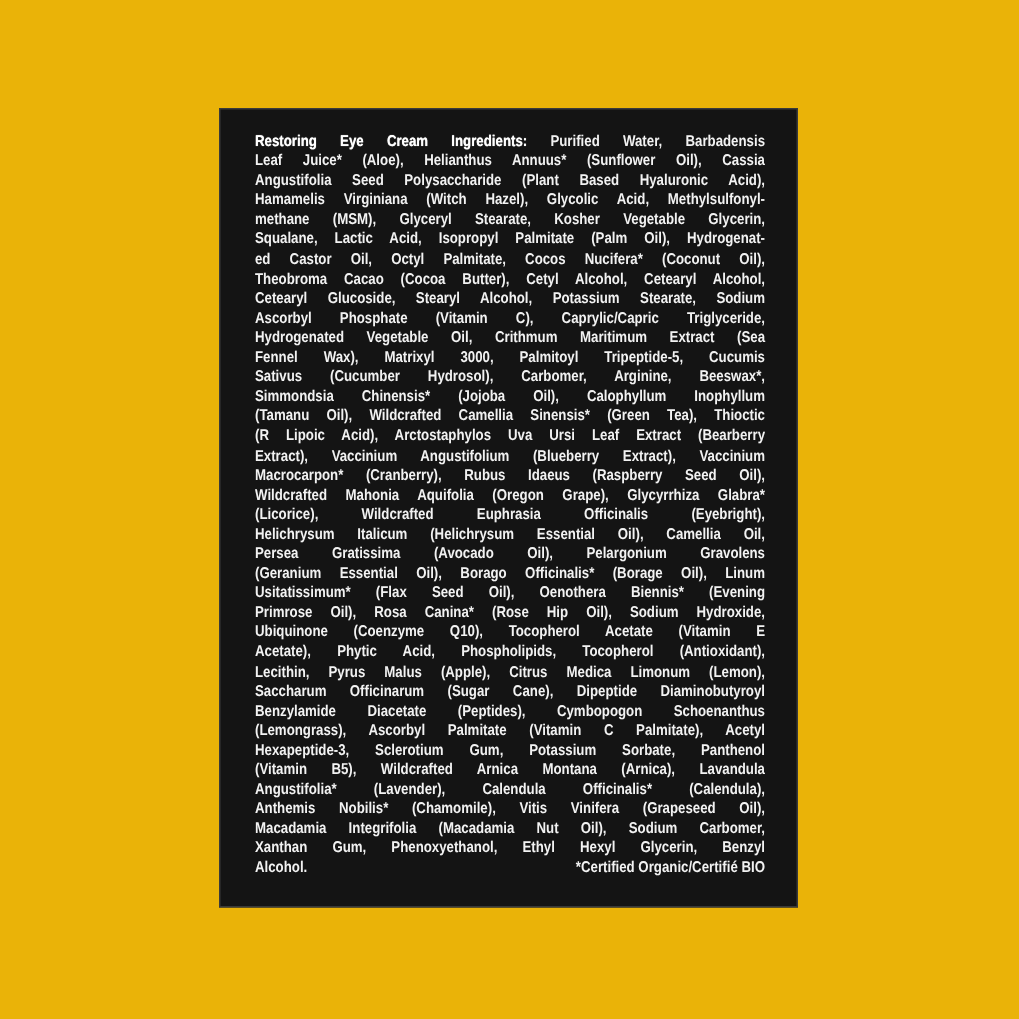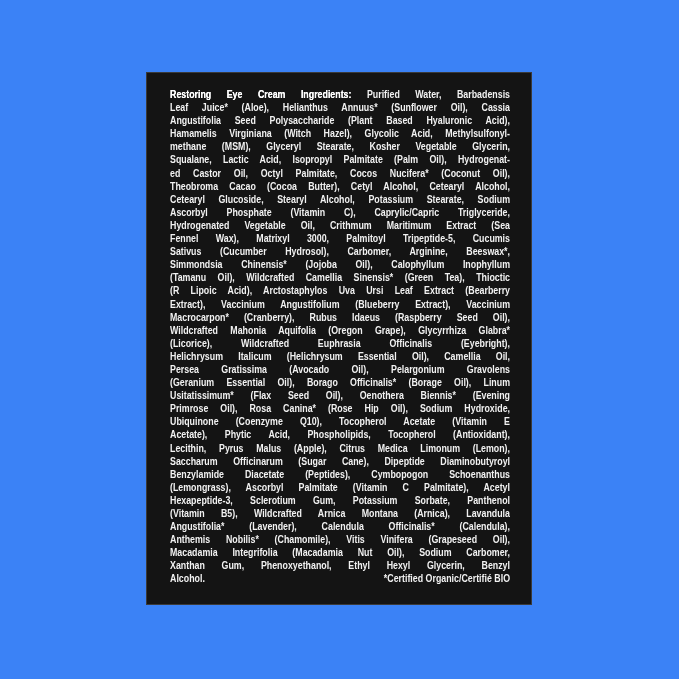--- a/index.html
+++ b/index.html
@@ -4,21 +4,21 @@
 <style>
   html, body {
     margin: 0;
     padding: 0;
     background: #ffffff;
   }
   .page {
     position: relative;
     width: 679px;
     height: 679px;
-    background: #3b82f6;
+    background: #eab308;
     overflow: hidden;
     font-family: "Liberation Sans", sans-serif;
   }
   .label-box {
     position: absolute;
     left: 146px;
     top: 72px;
     width: 386px;
     height: 533px;
     background: #141414;

